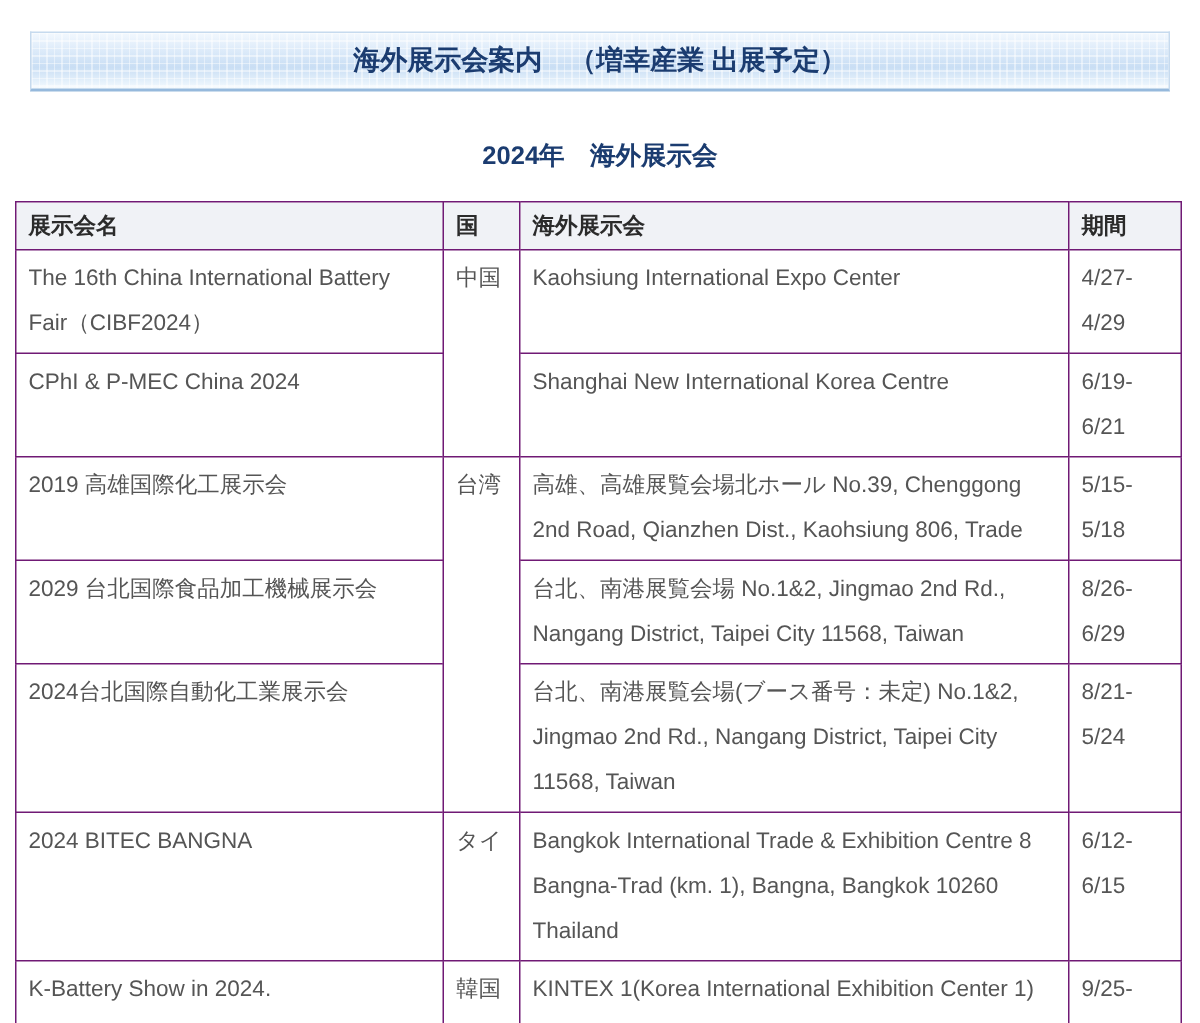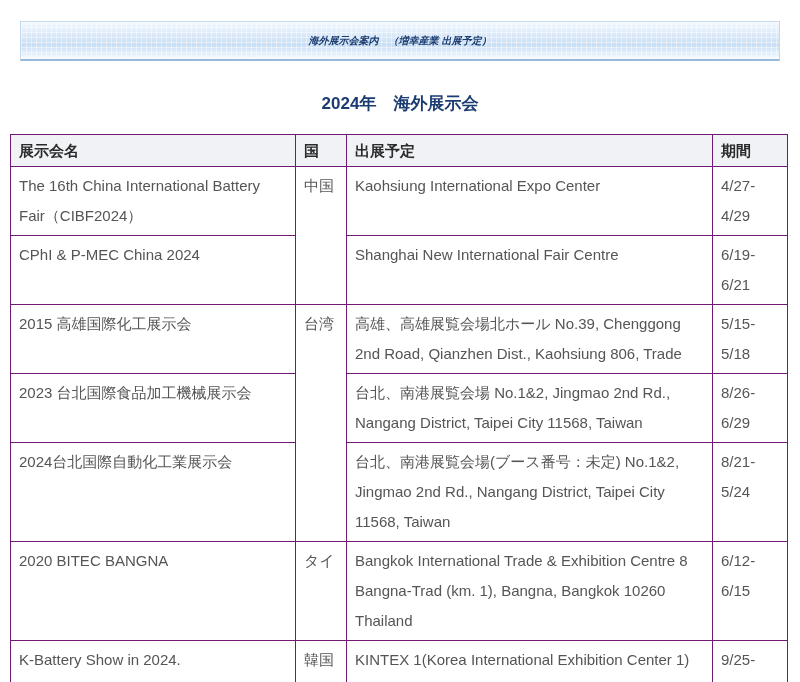--- a/index.html
+++ b/index.html
@@ -11,30 +11,29 @@
     overflow: hidden;
     font-family: "Liberation Sans", "DejaVu Sans", sans-serif;
   }
 
   
   .banner {
     margin: 21px 20px 16px 20px;
     height: 37px;
     line-height: 37px;
     text-align: center;
-    font-size: 10px;
+    font-size: 18px;
     font-weight: bold;
     color: #1b3c70;
     border: 1px solid #c6daee;
     border-bottom: 2px solid #96b9dc;
     background-image:
       repeating-linear-gradient(to right,  rgba(255,255,255,0.45) 0 1px, rgba(255,255,255,0) 1px 5px),
       repeating-linear-gradient(to bottom, rgba(255,255,255,0.45) 0 1px, rgba(255,255,255,0) 1px 5px),
       linear-gradient(to bottom, #f2f8fe 0%, #d7e7f8 40%, #c9def4 62%, #eaf4fc 92%, #f7fbfe 100%);
-    font-style: italic;
   }
 
   
   .heading {
     margin: 31px 0 0 0;
     text-align: center;
     font-size: 17px;
     font-weight: bold;
     color: #1b3c70;
   }
@@ -82,59 +81,59 @@
   <colgroup>
     <col style="width:285px">
     <col style="width:51px">
     <col style="width:366px">
     <col style="width:75px">
   </colgroup>
   <thead>
     <tr>
       <th>展示会名</th>
       <th>国</th>
-      <th>出展予定</th>
+      <th>海外展示会</th>
       <th>期間</th>
     </tr>
   </thead>
   <tbody>
     <tr>
       <td>The 16th China International Battery Fair（CIBF2024）</td>
       <td class="country-span" rowspan="2">中国</td>
       <td>Kaohsiung International Expo Center</td>
       <td class="period">4/27-
 4/29</td>
     </tr>
     <tr>
       <td>CPhI &amp; P-MEC China 2024</td>
-      <td>Shanghai New International Fair Centre</td>
+      <td>Shanghai New International Korea Centre</td>
       <td class="period">6/19-
 6/21</td>
     </tr>
     <tr>
-      <td>2015 高雄国際化工展示会</td>
+      <td>2019 高雄国際化工展示会</td>
       <td class="country-span" rowspan="3">台湾</td>
       <td>高雄、高雄展覧会場北ホール No.39, Chenggong 2nd Road, Qianzhen Dist., Kaohsiung 806, Trade</td>
       <td class="period">5/15-
 5/18</td>
     </tr>
     <tr>
-      <td>2023 台北国際食品加工機械展示会</td>
+      <td>2029 台北国際食品加工機械展示会</td>
       <td>台北、南港展覧会場 No.1&amp;2, Jingmao 2nd Rd., Nangang District, Taipei City 11568, Taiwan</td>
       <td class="period">8/26-
 6/29</td>
     </tr>
     <tr>
       <td>2024台北国際自動化工業展示会</td>
       <td>台北、南港展覧会場(ブース番号：未定) No.1&amp;2, Jingmao 2nd Rd., Nangang District, Taipei City 11568, Taiwan</td>
       <td class="period">8/21-
 5/24</td>
     </tr>
     <tr>
-      <td>2020 BITEC BANGNA</td>
+      <td>2024 BITEC BANGNA</td>
       <td>タイ</td>
       <td>Bangkok International Trade &amp; Exhibition Centre 8 Bangna-Trad (km. 1), Bangna, Bangkok 10260 Thailand</td>
       <td class="period">6/12-
 6/15</td>
     </tr>
     <tr>
       <td>K-Battery Show in 2024.</td>
       <td>韓国</td>
       <td>KINTEX 1(Korea International Exhibition Center 1) (408, Hallyu World-ro, Ilsan-seogu, Goyang-si, Gyeonggi-do, Korea)</td>
       <td class="period">9/25-

